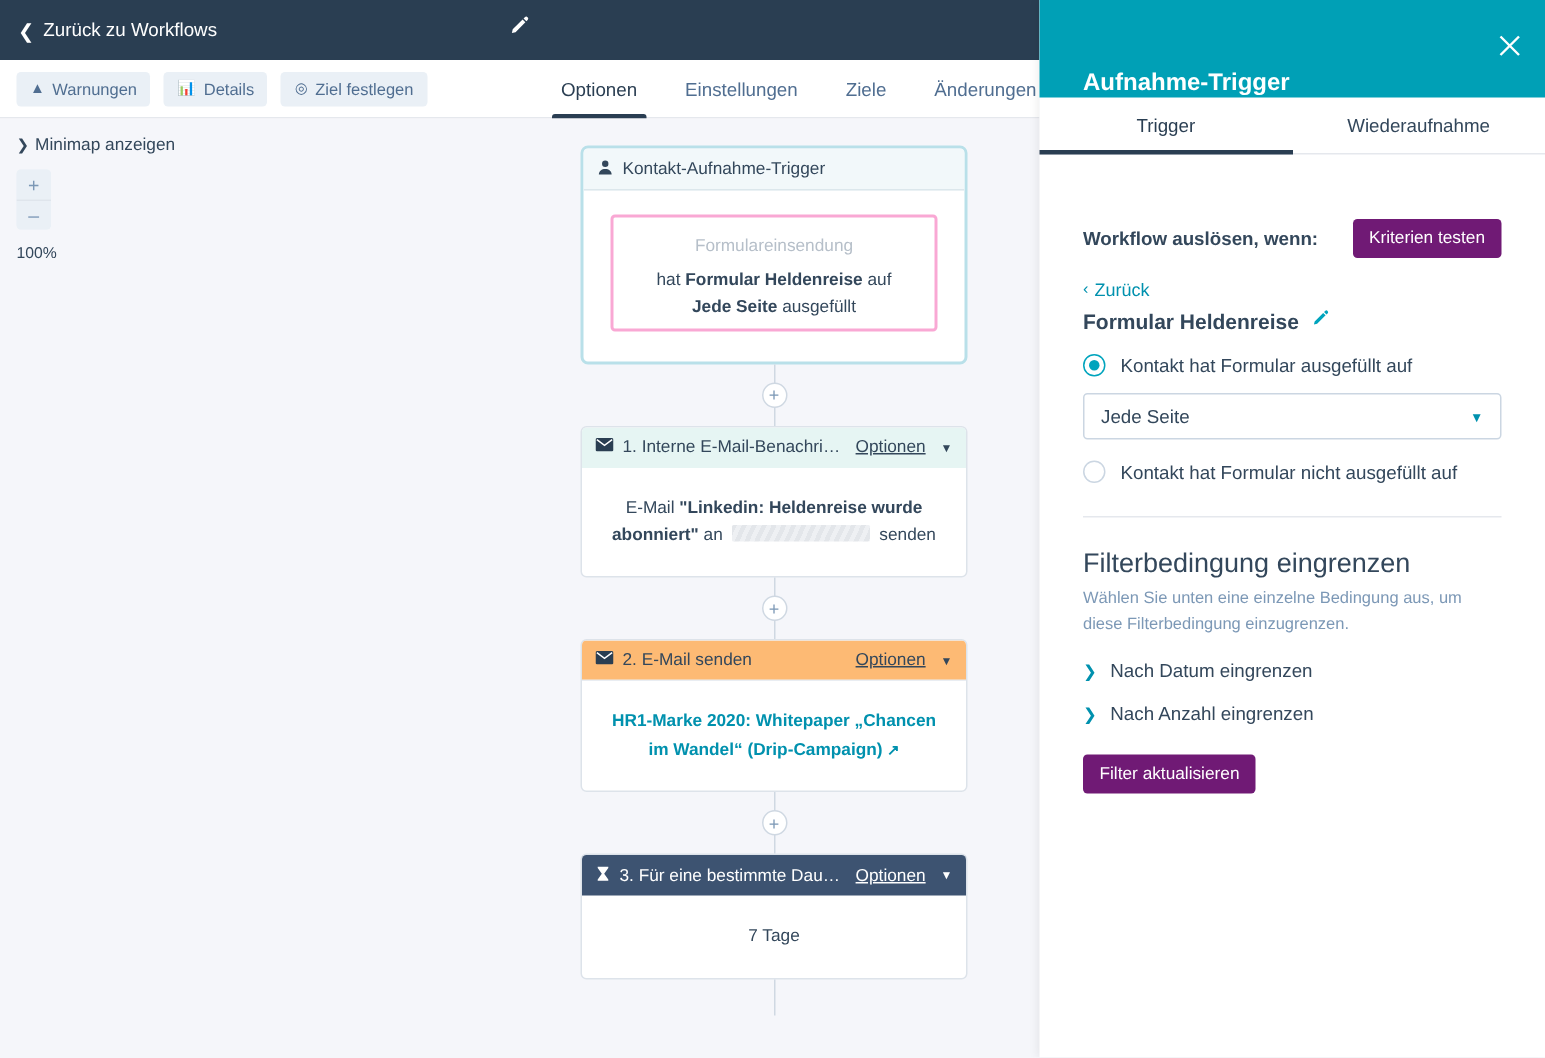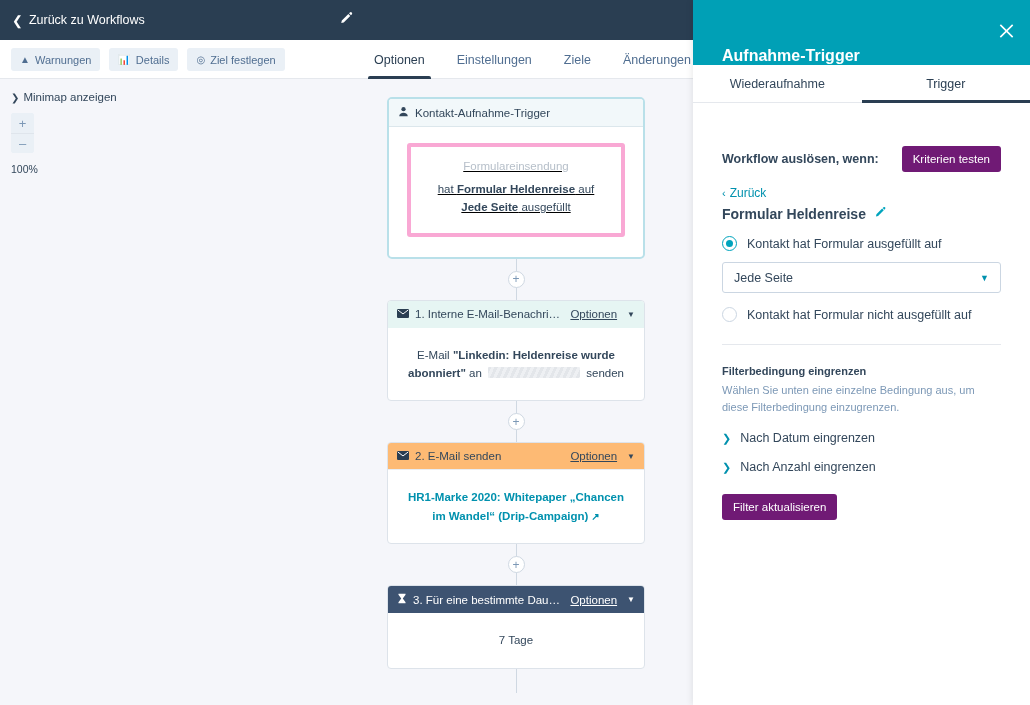--- a/index.html
+++ b/index.html
@@ -115,22 +115,22 @@
     border: 2px solid #b9e0e9; border-radius: 5px; background: #ffffff;
     overflow: hidden;
   }
   .trigger-head {
     height: 28px; background: #f2f8fa; border-bottom: 1px solid #dce7ec;
     display: flex; align-items: center; padding: 0 9px; gap: 6px;
     font-size: 11.5px; color: #33475b;
   }
   .trigger-body { padding: 16px 18px 20px; }
   .trigger-inner {
-    border: 4px solid #f9a8d4; border-radius: 3px;
-    padding: 13px 14px 16px; text-align: center; text-decoration: underline;
+    border: 2px solid #f9a8d4; border-radius: 3px;
+    padding: 13px 14px 4px; text-align: center;
   }
   .trigger-inner-label { font-size: 11.5px; color: #b6bfc9; margin-bottom: 9px; }
   .trigger-inner-text { font-size: 11.5px; color: #33475b; line-height: 1.55; }
   .trigger-inner-text b { font-weight: bold; }
 
   
   .head-mint { background: #e6f5f3; color: #33475b; }
   .head-mint .opt-link { color: #33475b; }
   .head-light { background: #fdba74; color: #33475b; border-bottom: 1px solid #e9edf2; }
   .head-light .opt-link { color: #33475b; }
@@ -231,21 +231,21 @@
   }
   .radio-label { font-size: 12.5px; color: #33475b; }
   .select-box {
     margin-top: 11px; height: 31px; border: 1px solid #cbd6e2; border-radius: 3px;
     display: flex; align-items: center; padding: 0 11px;
     font-size: 12.5px; color: #33475b; cursor: pointer; background: #ffffff;
   }
   .select-box .val { flex: 1; }
   .select-caret { color: #0091ae; font-size: 9px; }
   .divider { margin-top: 22px; border-top: 1px solid #e5e8ed; }
-  .p-h2 { margin-top: 20px; font-size: 11px; font-weight: bold; color: #33475b; }
+  .p-h2 { margin-top: 20px; font-size: 18px; font-weight: normal; color: #33475b; }
   .p-sub { margin-top: 5px; font-size: 11px; color: #7c98b6; line-height: 1.55; }
   .expand-row {
     margin-top: 15px; display: flex; align-items: center; gap: 9px;
     font-size: 12.5px; color: #33475b; cursor: pointer;
   }
   .expand-row .chev { color: #0091ae; font-size: 11px; }
   .btn-filter { margin-top: 20px; }
 </style>
 </head>
 <body>
@@ -396,25 +396,25 @@
     <div class="panel-head">
       <span class="panel-title">Aufnahme-Trigger</span>
       <span class="panel-close">
         <svg width="19" height="19" viewBox="0 0 20 20">
           <path d="M3.5 3.5L16.5 16.5M16.5 3.5L3.5 16.5" stroke="#ffffff" stroke-width="1.7" fill="none"></path>
         </svg>
       </span>
     </div>
 
     <div class="panel-tabs">
+      <div class="ptab active">
+        <span>Trigger</span>
+      </div>
       <div class="ptab">
         <span>Wiederaufnahme</span>
-      </div>
-      <div class="ptab active">
-        <span>Trigger</span>
       </div>
     </div>
 
     <div class="panel-body">
 
       <div class="p-trigger-row">
         <span class="p-trigger-label">Workflow auslösen, wenn:</span>
         <button class="btn-navy">Kriterien testen</button>
       </div>
 

